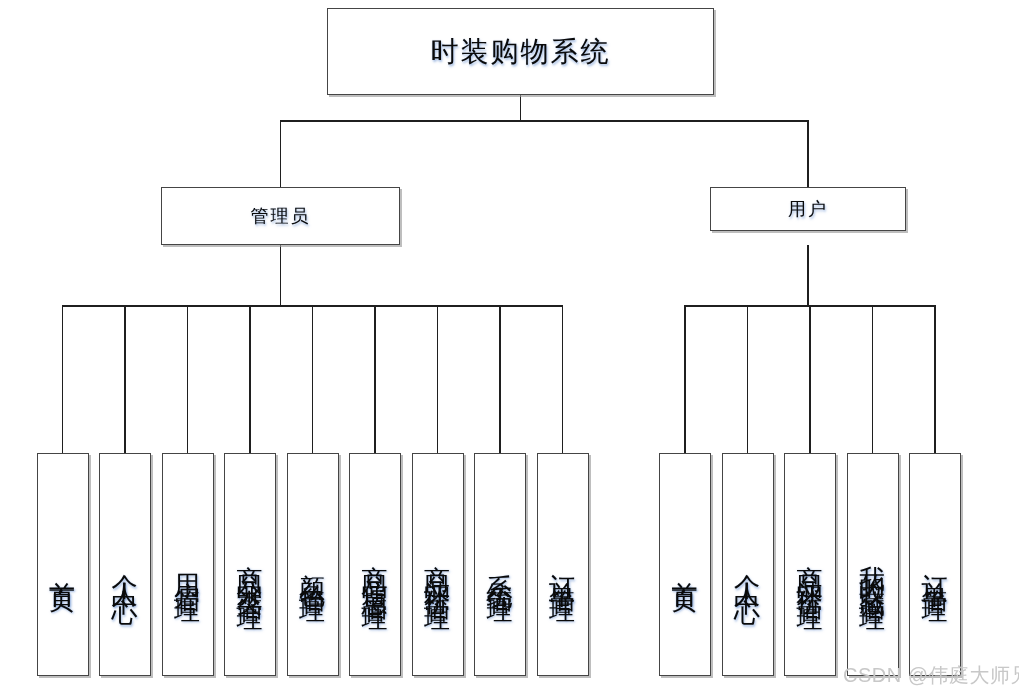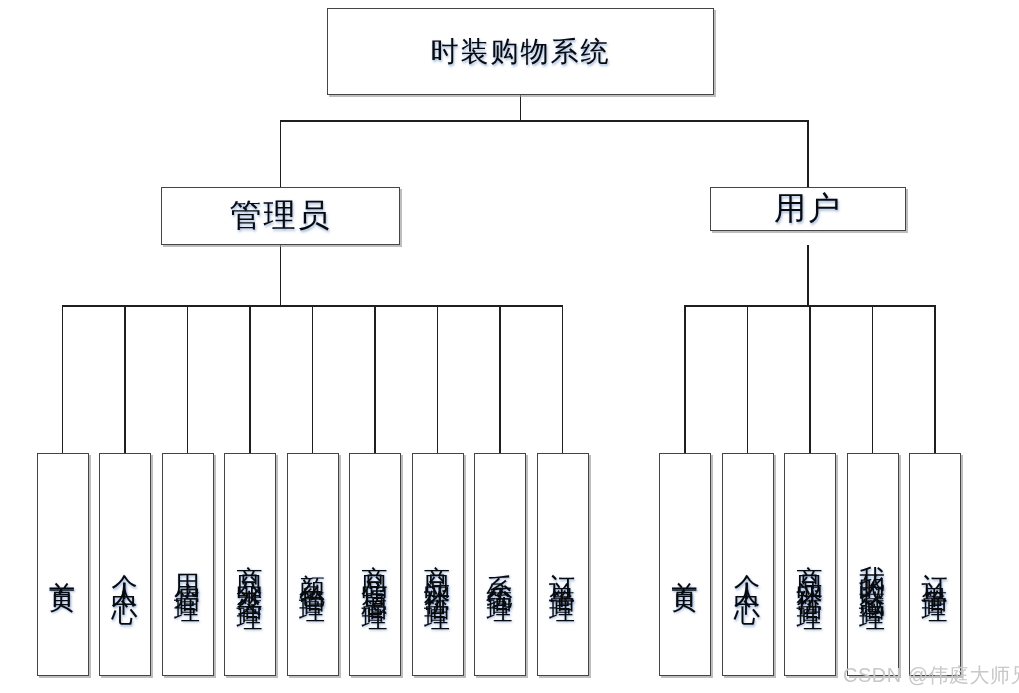--- a/index.html
+++ b/index.html
@@ -25,21 +25,21 @@
     justify-content: center;
     box-sizing: border-box;
     color: #0a0a0a;
     z-index: 2;
   }
   .box span {
     text-shadow: 1px 1.5px 2.5px rgba(125,160,215,0.75), 0 0 1px rgba(125,160,215,0.45);
     white-space: nowrap;
   }
   .box.root span   { font-size: 28px; letter-spacing: 2px; }
-  .box.branch span { font-size: 32px; letter-spacing: 2px; }
+  .box.branch span { font-size: 18px; letter-spacing: 2px; }
   .box.leaf span {
     writing-mode: vertical-rl;
     text-orientation: upright;
     font-size: 26px;
     letter-spacing: 8px;
     margin-bottom: -8px;
     line-height: 1;
   }
   .line {
     position: absolute;

